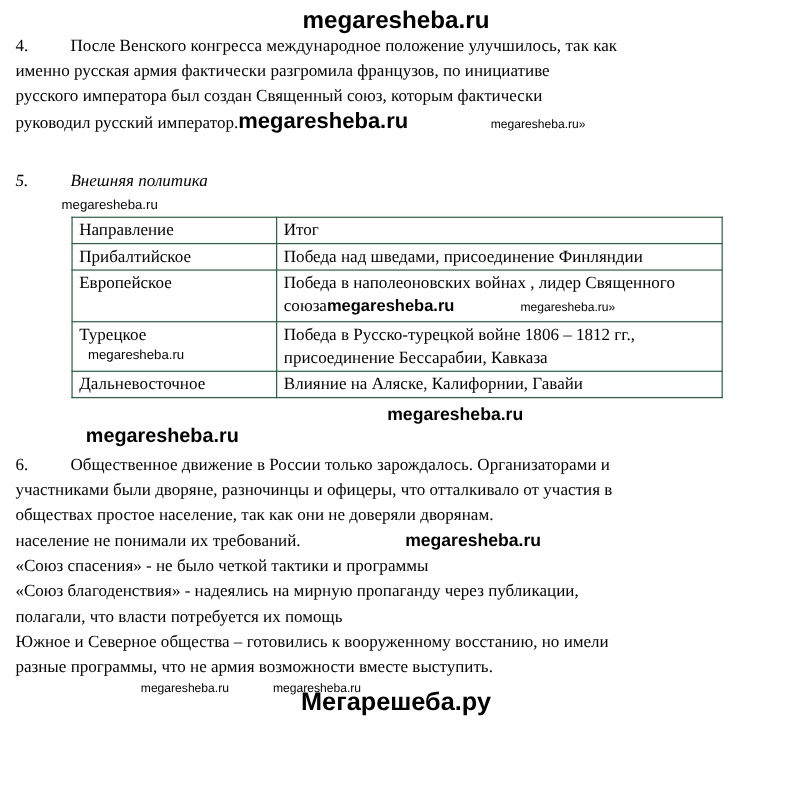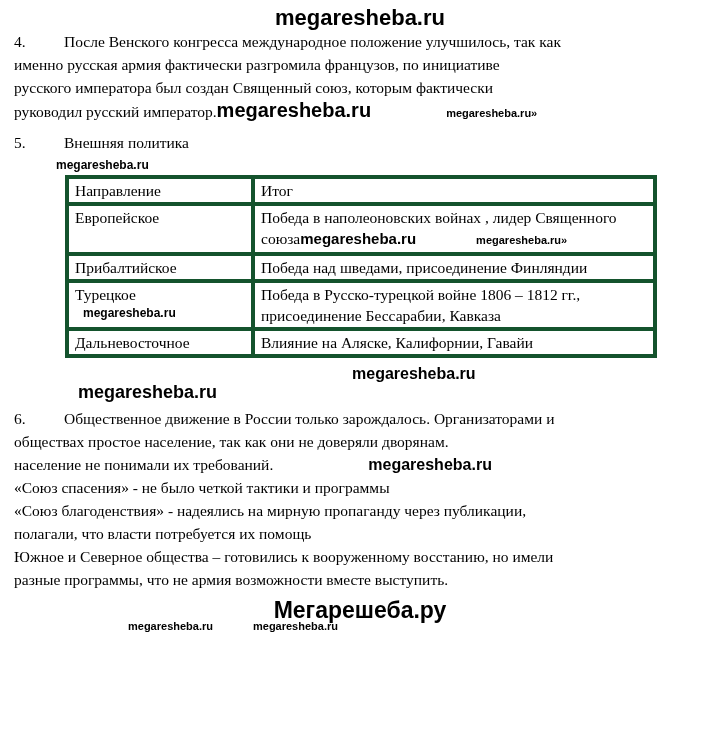--- a/index.html
+++ b/index.html
@@ -13,43 +13,43 @@
   .line { line-height:23px; white-space:nowrap; }
 
   .top-wm {
     height:24px; text-align:center;
     font-family:"Liberation Sans", sans-serif; font-weight:bold; font-size:22px; line-height:24px;
   }
 
   .num { display:inline-block; width:50px; }
 
   .para4 { }
-  .p5    { margin-top:6px; }
+  .p5    { margin-top:28px;font-style:italic; }
 
   .wm-bold  { font-family:"Liberation Sans", sans-serif; font-weight:bold; }
   .wm-20 { font-size:20px; }
   .wm-18 { font-size:18px; }
   .wm-16 { font-size:16px; }
   .wm-15 { font-size:15px; }
-  .wm-small { font-family:"Liberation Sans", sans-serif; font-weight:bold; font-size:11px; }
+  .wm-small { font-family:"Liberation Sans", sans-serif; font-weight:normal; font-size:11px; }
   .wm-small-12 { font-size:12px; }
 
   .gap-75 { margin-left:75px; }
   .gap-60 { margin-left:60px; }
   .gap-95 { margin-left:95px; }
   .gap-40 { margin-left:40px; }
 
   .wm5-line { margin-top:3px; height:13px; line-height:13px; padding-left:42px; }
 
   table.fp {
     margin-top:5px; margin-left:51px; border-collapse:collapse; table-layout:fixed;
     width:592px; font-size:15.5px;
   }
   table.fp td {
-    border:4px solid #14532d; padding:1px 6px; vertical-align:top; line-height:21px;
+    border:1px solid #14532d; padding:1px 6px; vertical-align:top; line-height:21px;
   }
   td.c-dir { width:186px; }
   .dir-wm { padding-left:8px; line-height:14px; }
 
   .wm-center-line { margin-top:6px; height:19px; line-height:19px; padding-left:338px; }
   .wm-left-line   { height:19px; line-height:19px; padding-left:64px; }
 
   .para6 { margin-top:5px; }
 
   .wm-pair { position:absolute; top:616px; left:128px; white-space:nowrap; }
@@ -85,28 +85,28 @@
     <span class="wm-small wm-small-12">megaresheba.ru</span>
   </div>
 
   <table class="fp">
     <tbody>
         <tr>
       <td class="c-dir">Направление</td>
       <td>Итог</td>
     </tr>
     <tr>
+      <td class="c-dir">Прибалтийское</td>
+      <td>Победа над шведами, присоединение Финляндии</td>
+    </tr>
+    <tr>
       <td class="c-dir">Европейское</td>
       <td>
         <span>Победа в наполеоновских войнах , лидер Священного союза</span><span class="wm-bold wm-15">megaresheba.ru</span><span class="wm-small gap-60">megaresheba.ru»</span>
       </td>
-    </tr>
-    <tr>
-      <td class="c-dir">Прибалтийское</td>
-      <td>Победа над шведами, присоединение Финляндии</td>
     </tr>
     <tr>
       <td class="c-dir">
         <div>Турецкое</div>
         <div class="dir-wm">
           <span class="wm-small wm-small-12">megaresheba.ru</span>
         </div>
       </td>
       <td>Победа в Русско-турецкой войне 1806 – 1812 гг., присоединение Бессарабии, Кавказа</td>
     </tr>
@@ -121,20 +121,21 @@
     <span class="wm-bold wm-16">megaresheba.ru</span>
   </div>
   <div class="wm-left-line">
     <span class="wm-bold wm-18">megaresheba.ru</span>
   </div>
 
   <div class="para6">
     <div class="line">
       <span class="num">6.</span><span>Общественное движение в России только зарождалось. Организаторами и</span>
     </div>
+    <div class="line">участниками были дворяне, разночинцы и офицеры, что отталкивало от участия в</div>
     <div class="line">обществах простое население, так как они не доверяли дворянам.</div>
   </div>
 
   <div>
     <div class="line">
       <span>население не понимали их требований.</span><span class="wm-bold wm-16 gap-95">megaresheba.ru</span>
     </div>
   </div>
 
   <div class="line">«Союз спасения» - не было четкой тактики и программы</div>

